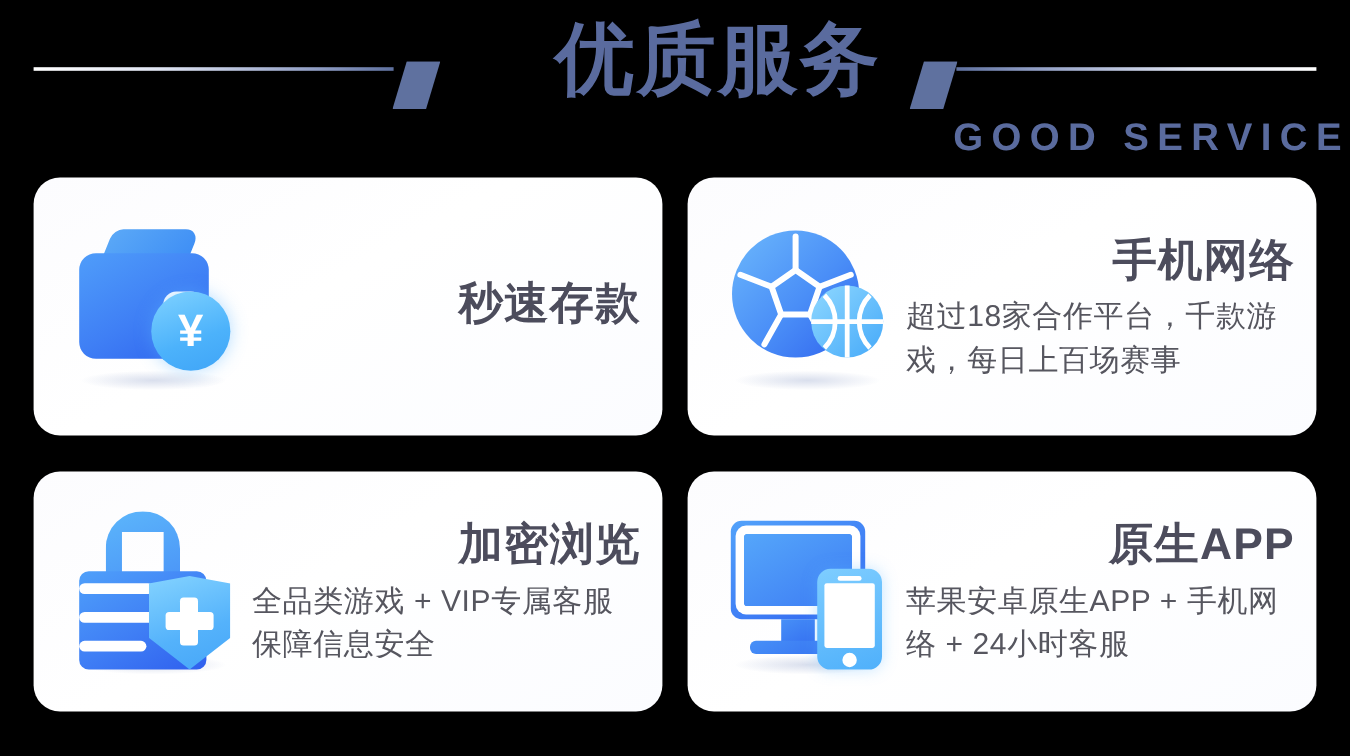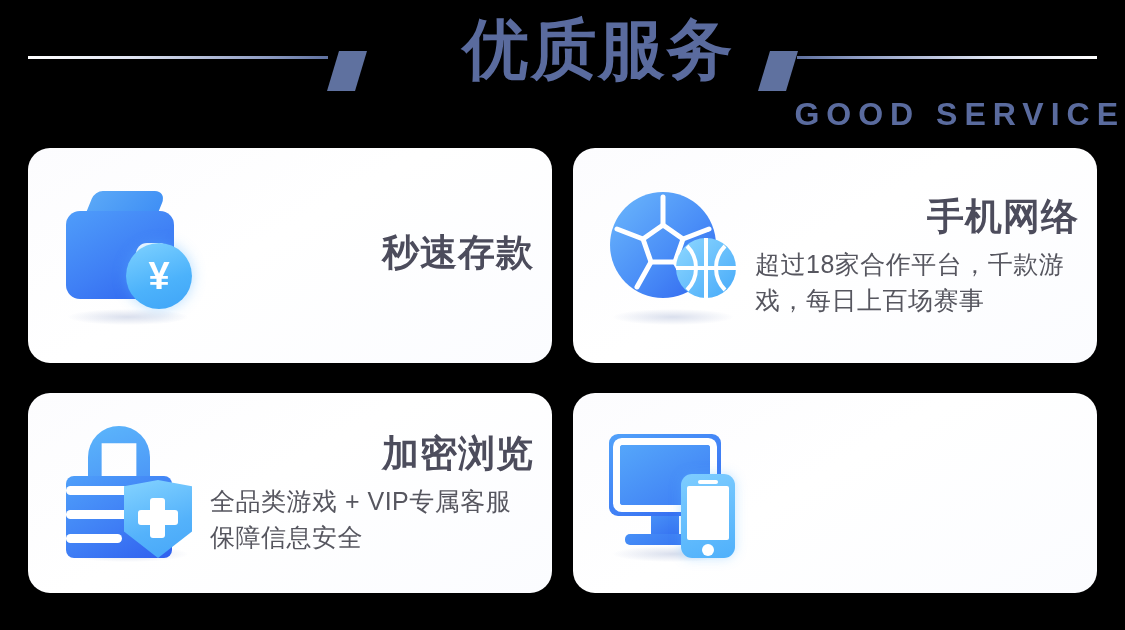--- a/index.html
+++ b/index.html
@@ -432,15 +432,19 @@
       <div class="shadow-blob"></div>
       <div class="monitor-outer"></div>
       <div class="monitor-screen"></div>
       <div class="monitor-neck"></div>
       <div class="monitor-base"></div>
       <div class="phone"></div>
       <div class="phone-screen"></div>
       <div class="phone-speaker"></div>
       <div class="phone-home"></div>
     </div>
+    <div class="card-text">
+      <div class="card-title">原生APP</div>
+      <div class="card-sub wide">苹果安卓原生APP + 手机网络 + 24小时客服</div>
+    </div>
   </div>
 
 </div>
 
 </body></html>

